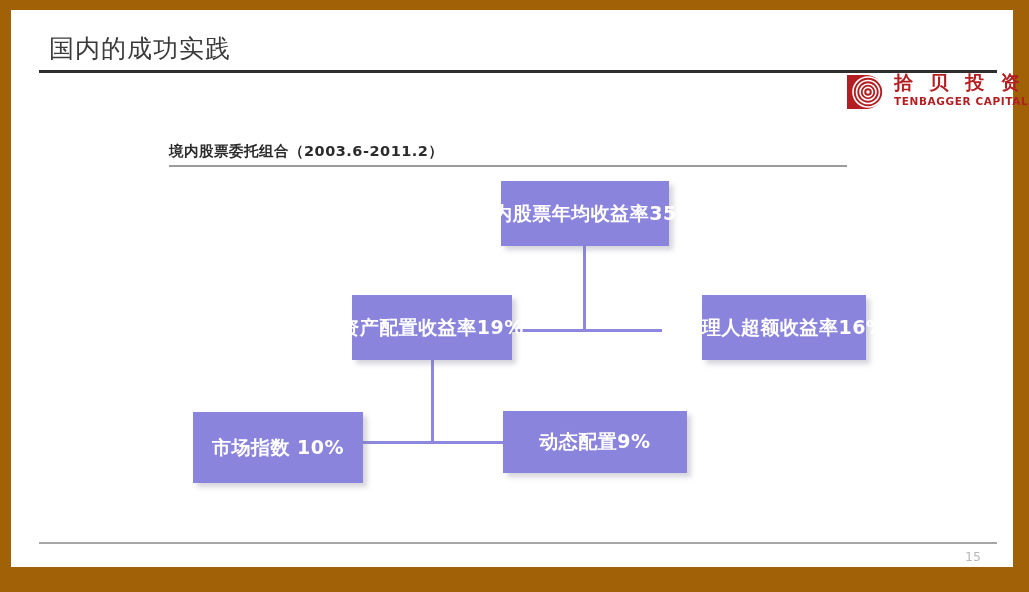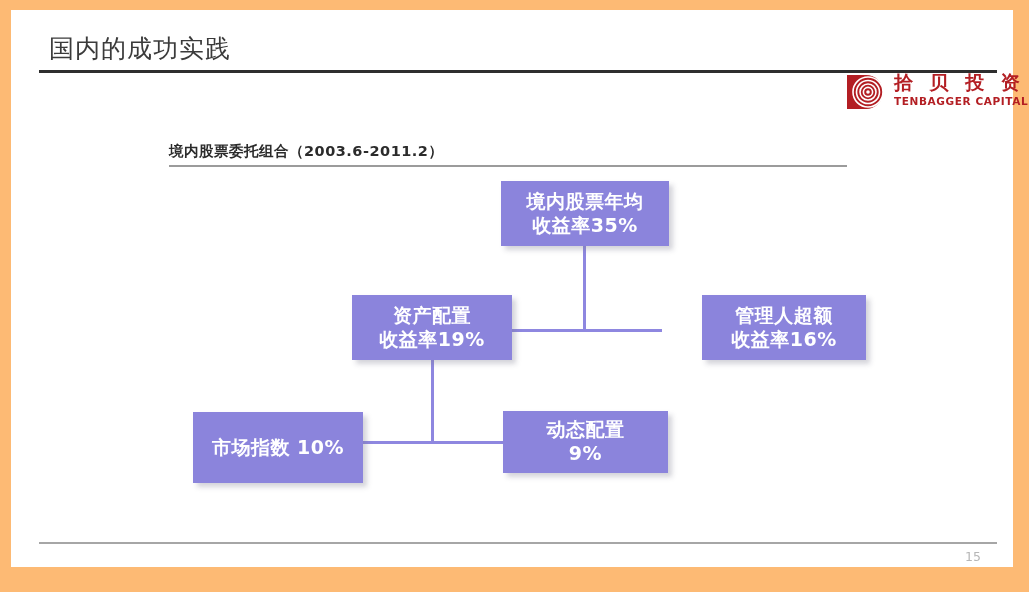--- a/index.html
+++ b/index.html
@@ -11,21 +11,21 @@
     overflow: hidden;
     background: #000000;
     font-family: "DejaVu Sans", "Liberation Sans", sans-serif;
   }
 
   
   .frame {
     position: absolute;
     left: 0; top: 0;
     width: 1029px; height: 592px;
-    background: #fdba74;
+    background: #a16207;
   }
 
   
   .slide {
     position: absolute;
     left: 11px;  top: 10px;
     width: 1002px; height: 557px;
     background: #ffffff;
   }
 
@@ -105,39 +105,39 @@
     position: absolute;
     background: #8e87e0;
   }
 
   
   .node {
     position: absolute;
     background: #8b84dc;
     box-shadow: 4px 4px 5px rgba(120,120,140,.32);
     display: flex;
-    flex-direction: column;
+    flex-direction: row;
     align-items: center;
     justify-content: center;
     color: #ffffff;
     font-weight: 700;
     line-height: 1.25;
     text-align: right;
     letter-spacing: .5px;
   }
   .node .l1, .node .l2 {
     display: block;
     white-space: nowrap;
   }
 
   .node-top      { left: 490px; top: 171px; width: 168px; height: 65px; font-size: 19px; }
   .node-left     { left: 341px; top: 285px; width: 160px; height: 65px; font-size: 19px; }
   .node-right    { left: 650px; top: 285px; width: 164px; height: 65px; font-size: 19px; margin-left: 41px; }
   .node-bl       { left: 182px; top: 402px; width: 170px; height: 71px; font-size: 19px; }
-  .node-br       { left: 492px; top: 401px; width: 165px; height: 62px; font-size: 19px; }
+  .node-br       { left: 492px; top: 401px; width: 184px; height: 62px; font-size: 19px; }
 
   
   .footer-rule {
     position: absolute;
     left: 28px; top: 532px;
     width: 958px; height: 2px;
     background: #a6a6a6;
   }
   .source {
     position: absolute;

